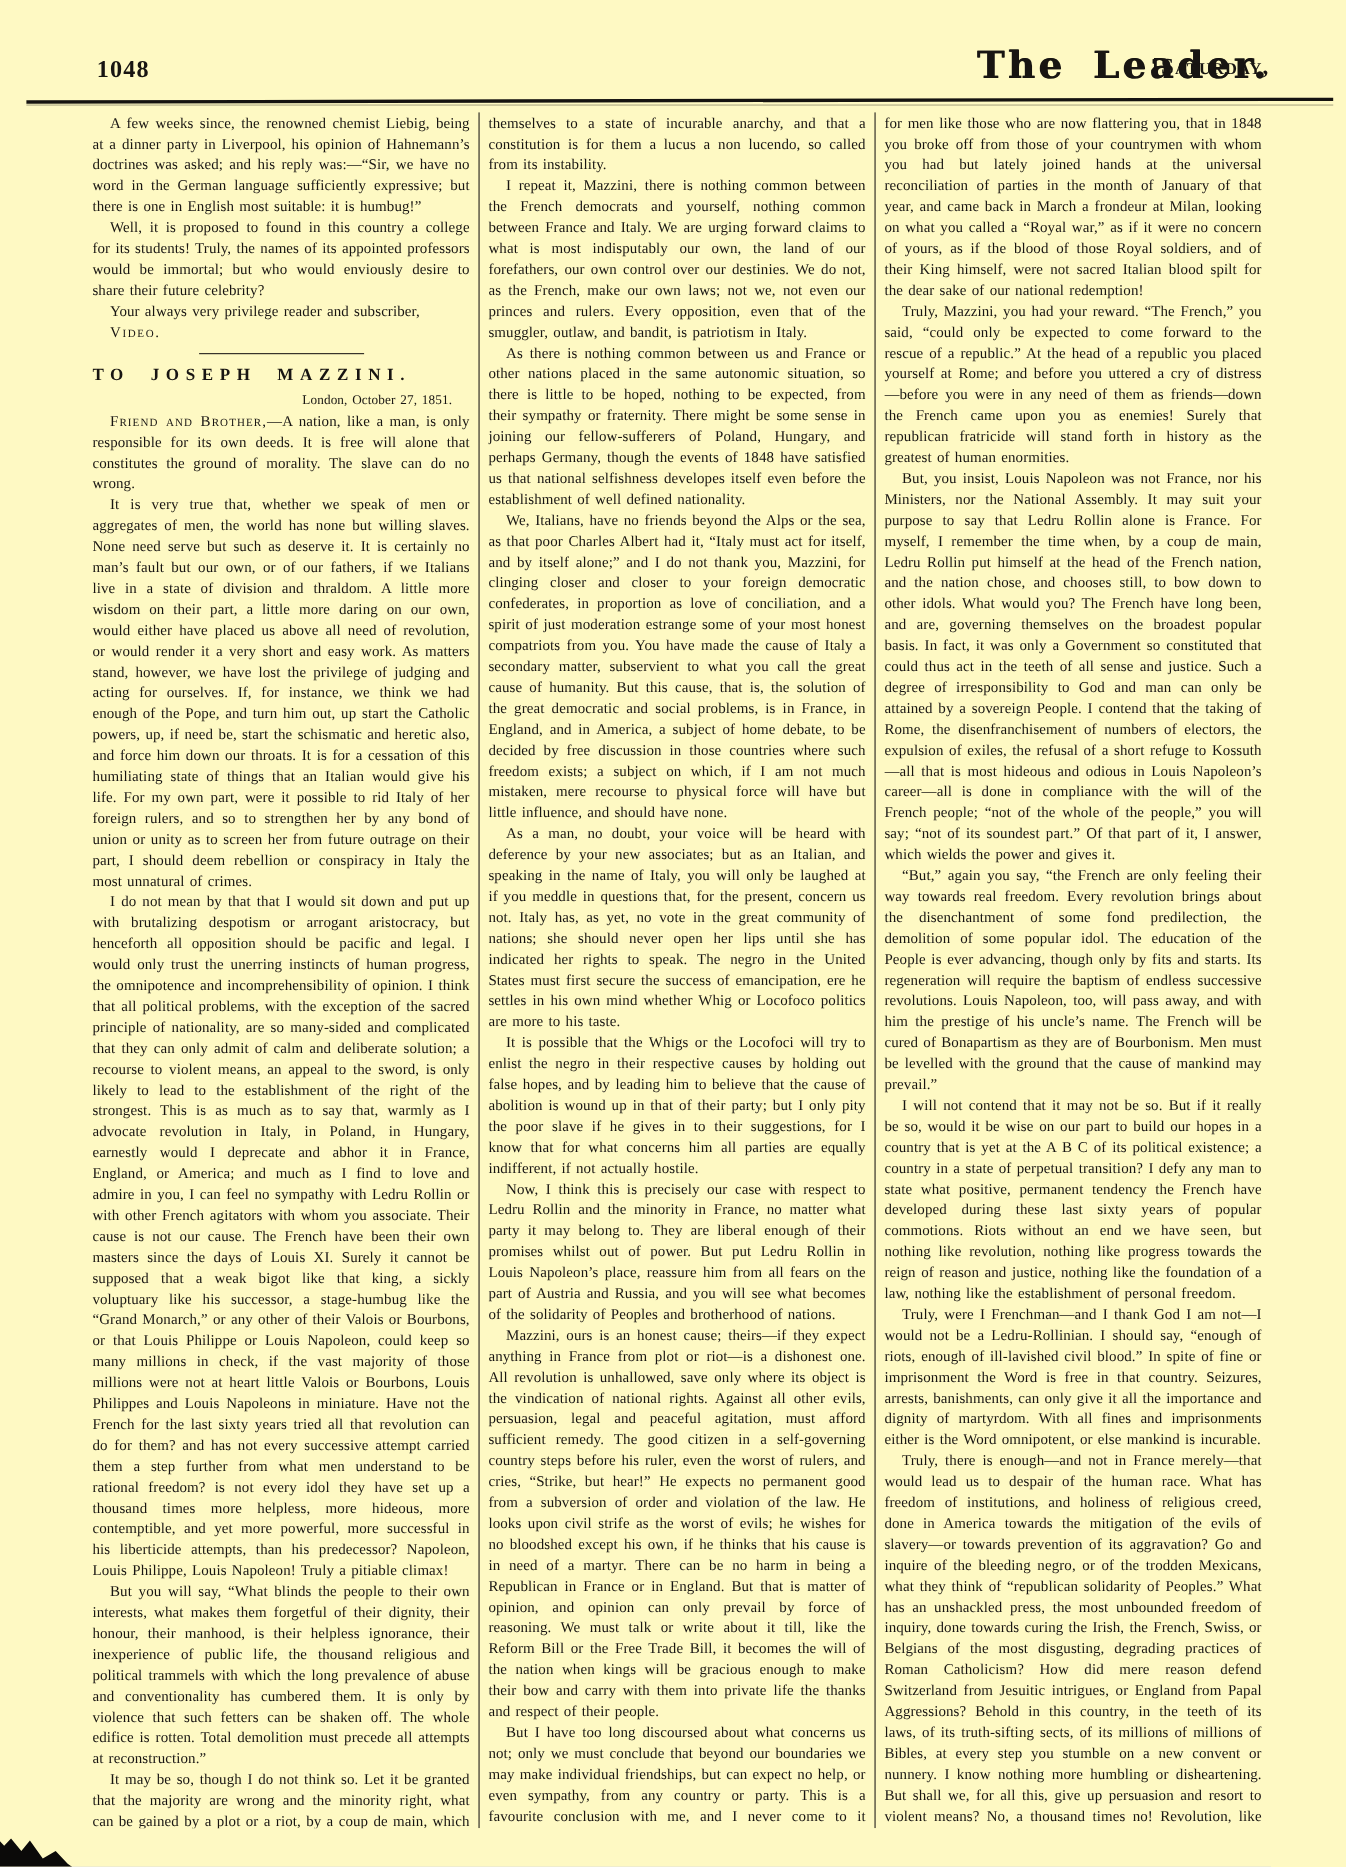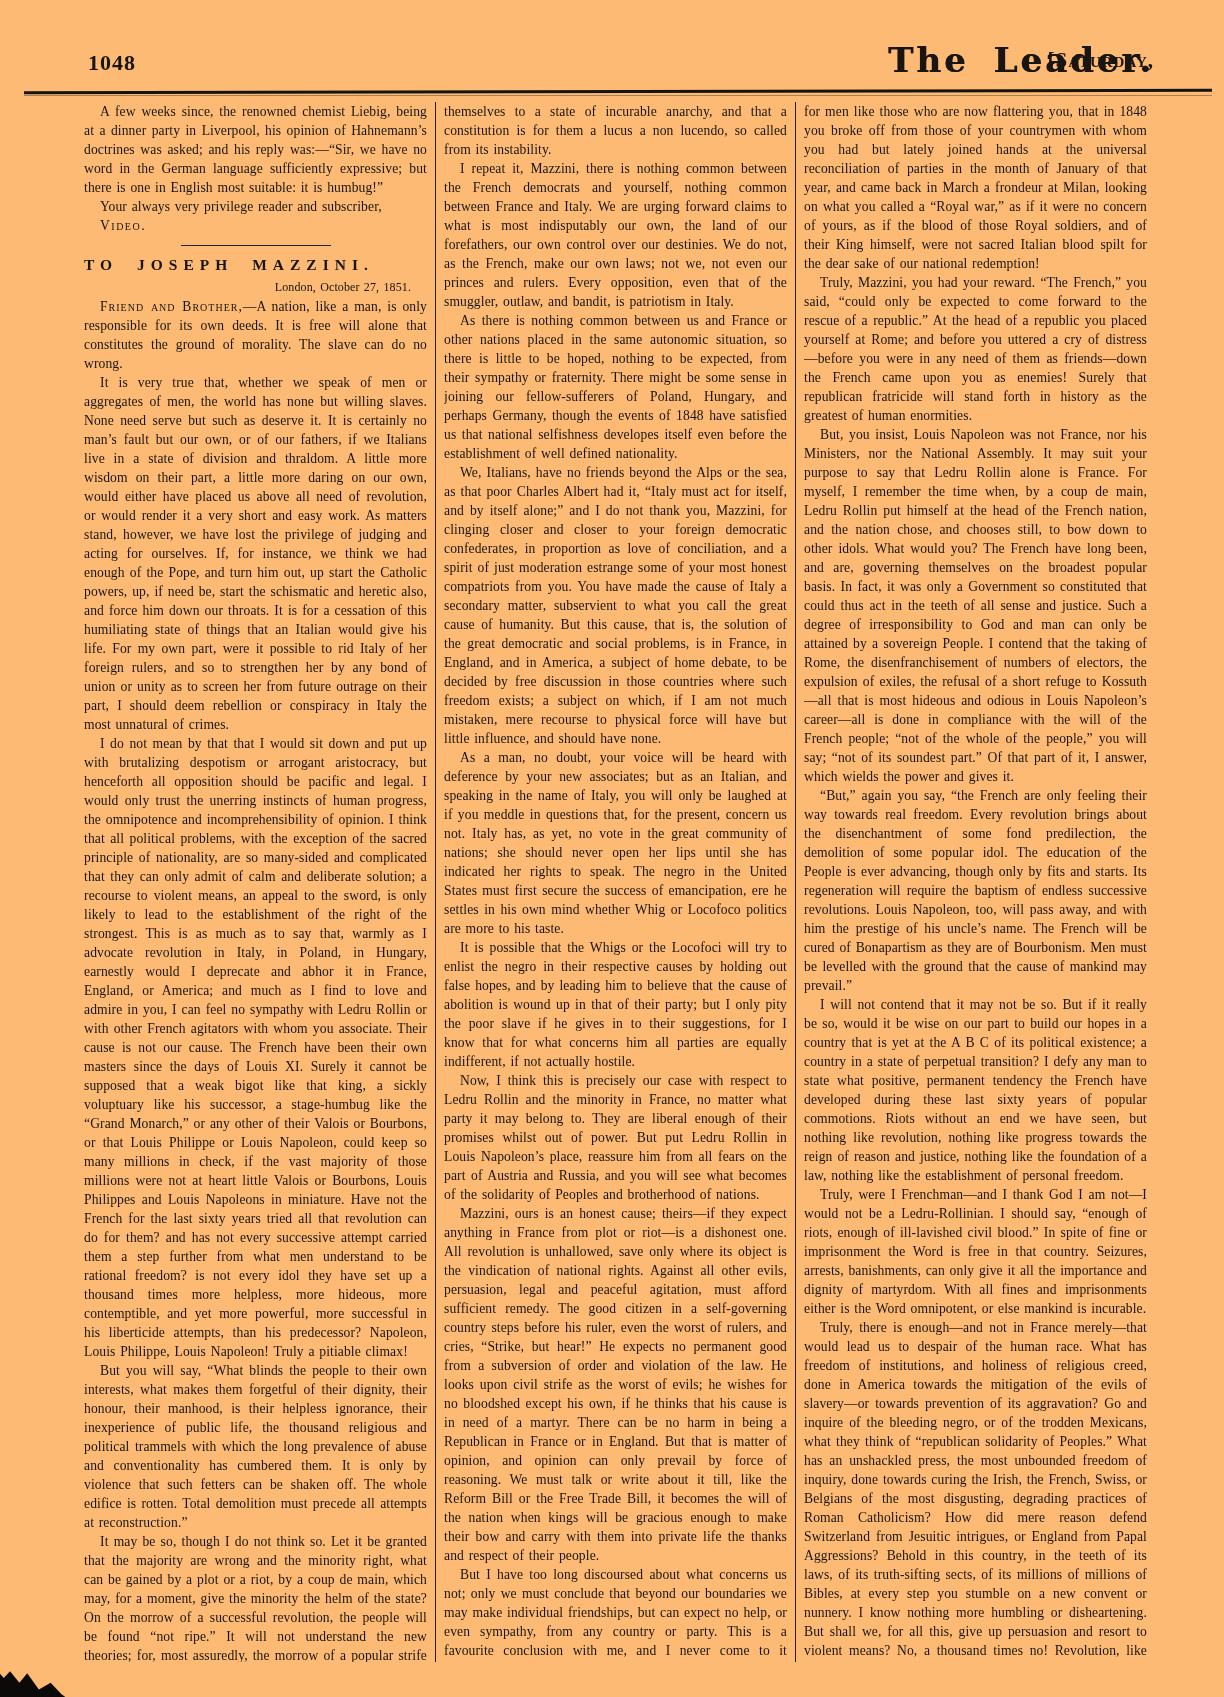--- a/index.html
+++ b/index.html
@@ -1,19 +1,19 @@
 <!DOCTYPE html>
 <html><head>
 <meta charset="utf-8">
 <style>
   html,body{margin:0;padding:0;background:#ddd;}
   .sheet{
     position:relative;
     width:1224px;height:1697px;
-    background:#fdba74;
+    background:#fef9c3;
     color:#181512;
     font-family:"Liberation Serif","DejaVu Serif",serif;
     overflow:hidden;
   }
   
   .header{position:absolute;top:38px;left:84px;right:70px;height:50px;}
   .page-num{position:absolute;left:4px;top:12px;font-size:22px;font-weight:bold;letter-spacing:1px;}
   .masthead{
     position:absolute;left:0;right:0;top:2px;text-align:right;
     font-family:"DejaVu Serif",serif;font-weight:bold;font-size:34px;
@@ -51,20 +51,21 @@
     <div class="masthead">The Leader.</div>
     <div class="date-label">[Saturday,</div>
   </div>
   <div class="head-rule"></div>
   <div class="head-rule2"></div>
 
   <div class="columns">
 
     <div class="col">
       <p>A few weeks since, the renowned chemist Liebig, being at a dinner party in Liverpool, his opinion of Hahnemann’s doctrines was asked; and his reply was:—“Sir, we have no word in the German language sufficiently expressive; but there is one in English most suitable: it is humbug!”</p>
+      <p>Well, it is proposed to found in this country a college for its students! Truly, the names of its appointed professors would be immortal; but who would enviously desire to share their future celebrity?</p>
       <p>Your always very privilege reader and subscriber,</p>
       <p class="sig">Video.</p>
       <div class="divider"></div>
       <h2 class="article-title">TO JOSEPH MAZZINI.</h2>
       <p class="dateline">London, October 27, 1851.</p>
       <p><span class="salutation">Friend and Brother,</span><span>—A nation, like a man, is only responsible for its own deeds. It is free will alone that constitutes the ground of morality. The slave can do no wrong.</span></p>
       <p>It is very true that, whether we speak of men or aggregates of men, the world has none but willing slaves. None need serve but such as deserve it. It is certainly no man’s fault but our own, or of our fathers, if we Italians live in a state of division and thraldom. A little more wisdom on their part, a little more daring on our own, would either have placed us above all need of revolution, or would render it a very short and easy work. As matters stand, however, we have lost the privilege of judging and acting for ourselves. If, for instance, we think we had enough of the Pope, and turn him out, up start the Catholic powers, up, if need be, start the schismatic and heretic also, and force him down our throats. It is for a cessation of this humiliating state of things that an Italian would give his life. For my own part, were it possible to rid Italy of her foreign rulers, and so to strengthen her by any bond of union or unity as to screen her from future outrage on their part, I should deem rebellion or conspiracy in Italy the most unnatural of crimes.</p>
       <p>I do not mean by that that I would sit down and put up with brutalizing despotism or arrogant aristocracy, but henceforth all opposition should be pacific and legal. I would only trust the unerring instincts of human progress, the omnipotence and incomprehensibility of opinion. I think that all political problems, with the exception of the sacred principle of nationality, are so many-sided and complicated that they can only admit of calm and deliberate solution; a recourse to violent means, an appeal to the sword, is only likely to lead to the establishment of the right of the strongest. This is as much as to say that, warmly as I advocate revolution in Italy, in Poland, in Hungary, earnestly would I deprecate and abhor it in France, England, or America; and much as I find to love and admire in you, I can feel no sympathy with Ledru Rollin or with other French agitators with whom you associate. Their cause is not our cause. The French have been their own masters since the days of Louis XI. Surely it cannot be supposed that a weak bigot like that king, a sickly voluptuary like his successor, a stage-humbug like the “Grand Monarch,” or any other of their Valois or Bourbons, or that Louis Philippe or Louis Napoleon, could keep so many millions in check, if the vast majority of those millions were not at heart little Valois or Bourbons, Louis Philippes and Louis Napoleons in miniature. Have not the French for the last sixty years tried all that revolution can do for them? and has not every successive attempt carried them a step further from what men understand to be rational freedom? is not every idol they have set up a thousand times more helpless, more hideous, more contemptible, and yet more powerful, more successful in his liberticide attempts, than his predecessor? Napoleon, Louis Philippe, Louis Napoleon! Truly a pitiable climax!</p>
       <p>But you will say, “What blinds the people to their own interests, what makes them forgetful of their dignity, their honour, their manhood, is their helpless ignorance, their inexperience of public life, the thousand religious and political trammels with which the long prevalence of abuse and conventionality has cumbered them. It is only by violence that such fetters can be shaken off. The whole edifice is rotten. Total demolition must precede all attempts at reconstruction.”</p>
       <p>It may be so, though I do not think so. Let it be granted that the majority are wrong and the minority right, what can be gained by a plot or a riot, by a coup de main, which may, for a moment, give the minority the helm of the state? On the morrow of a successful revolution, the people will be found “not ripe.” It will not understand the new theories; for, most assuredly, the morrow of a popular strife is not the fittest season for their calm examination; and the very dread of innovation, surprise, and indignation, will easily bring the stolid multitude to countenance the blindest reaction.</p>

